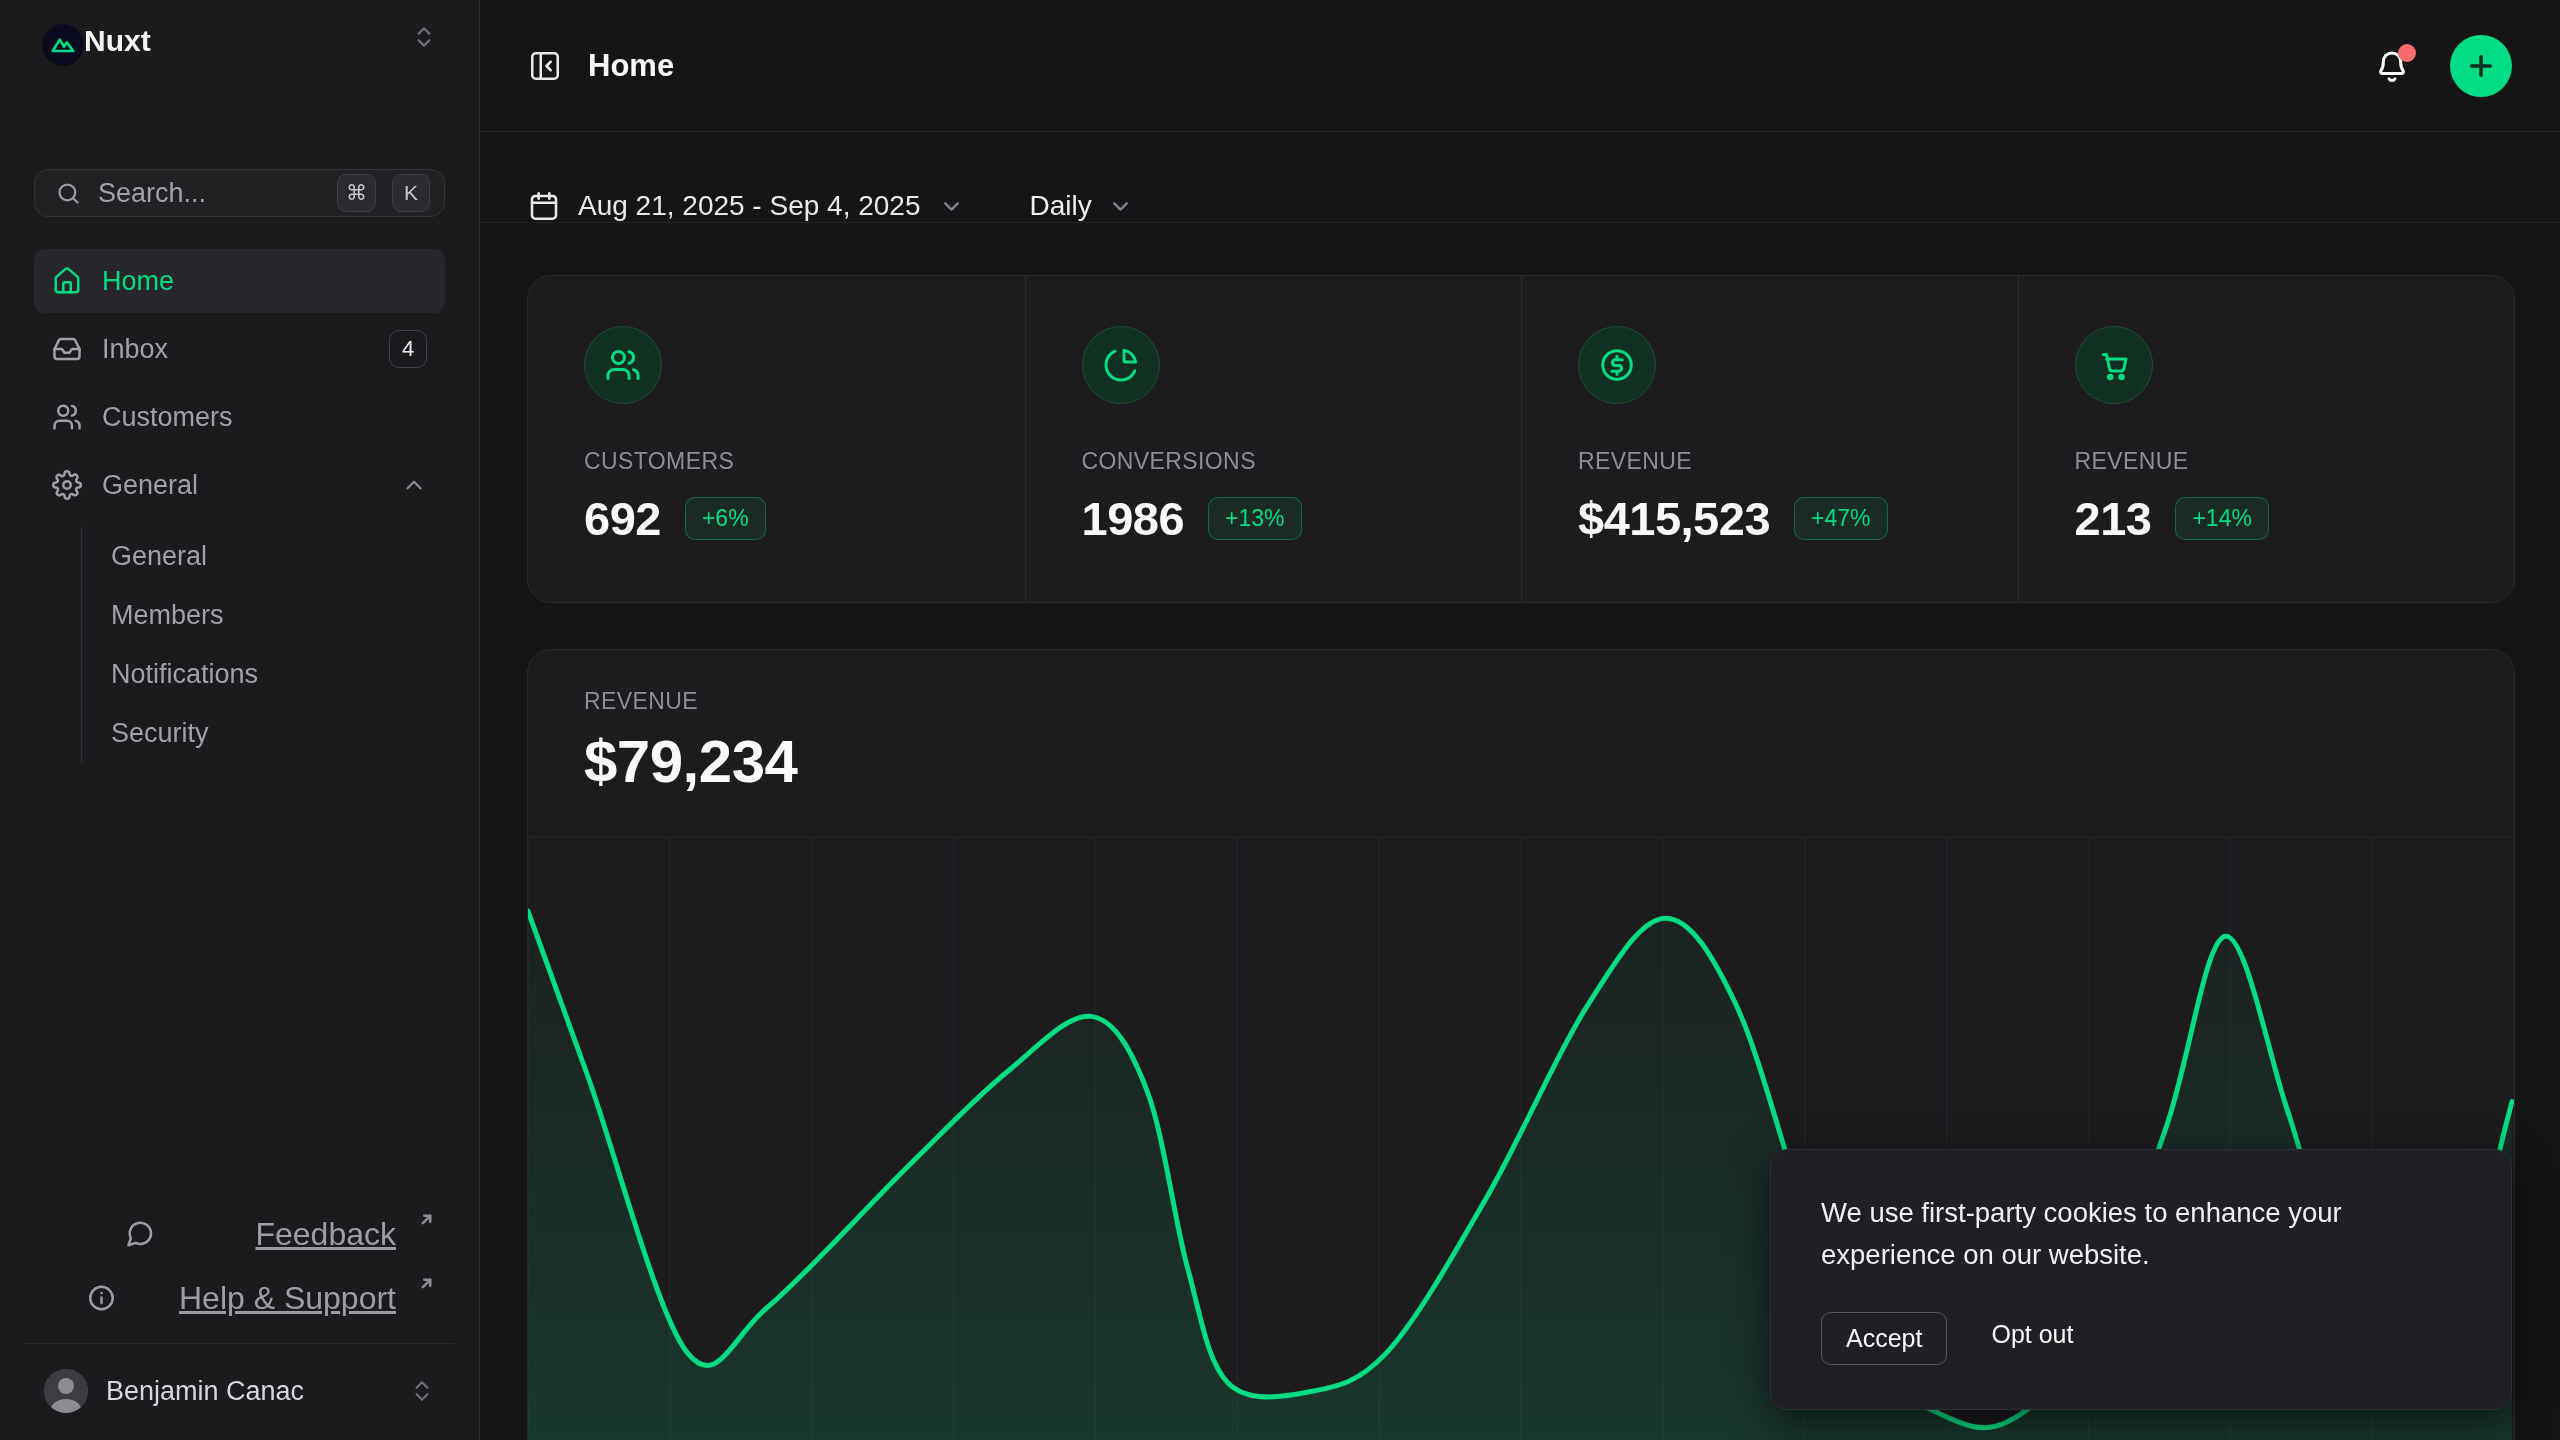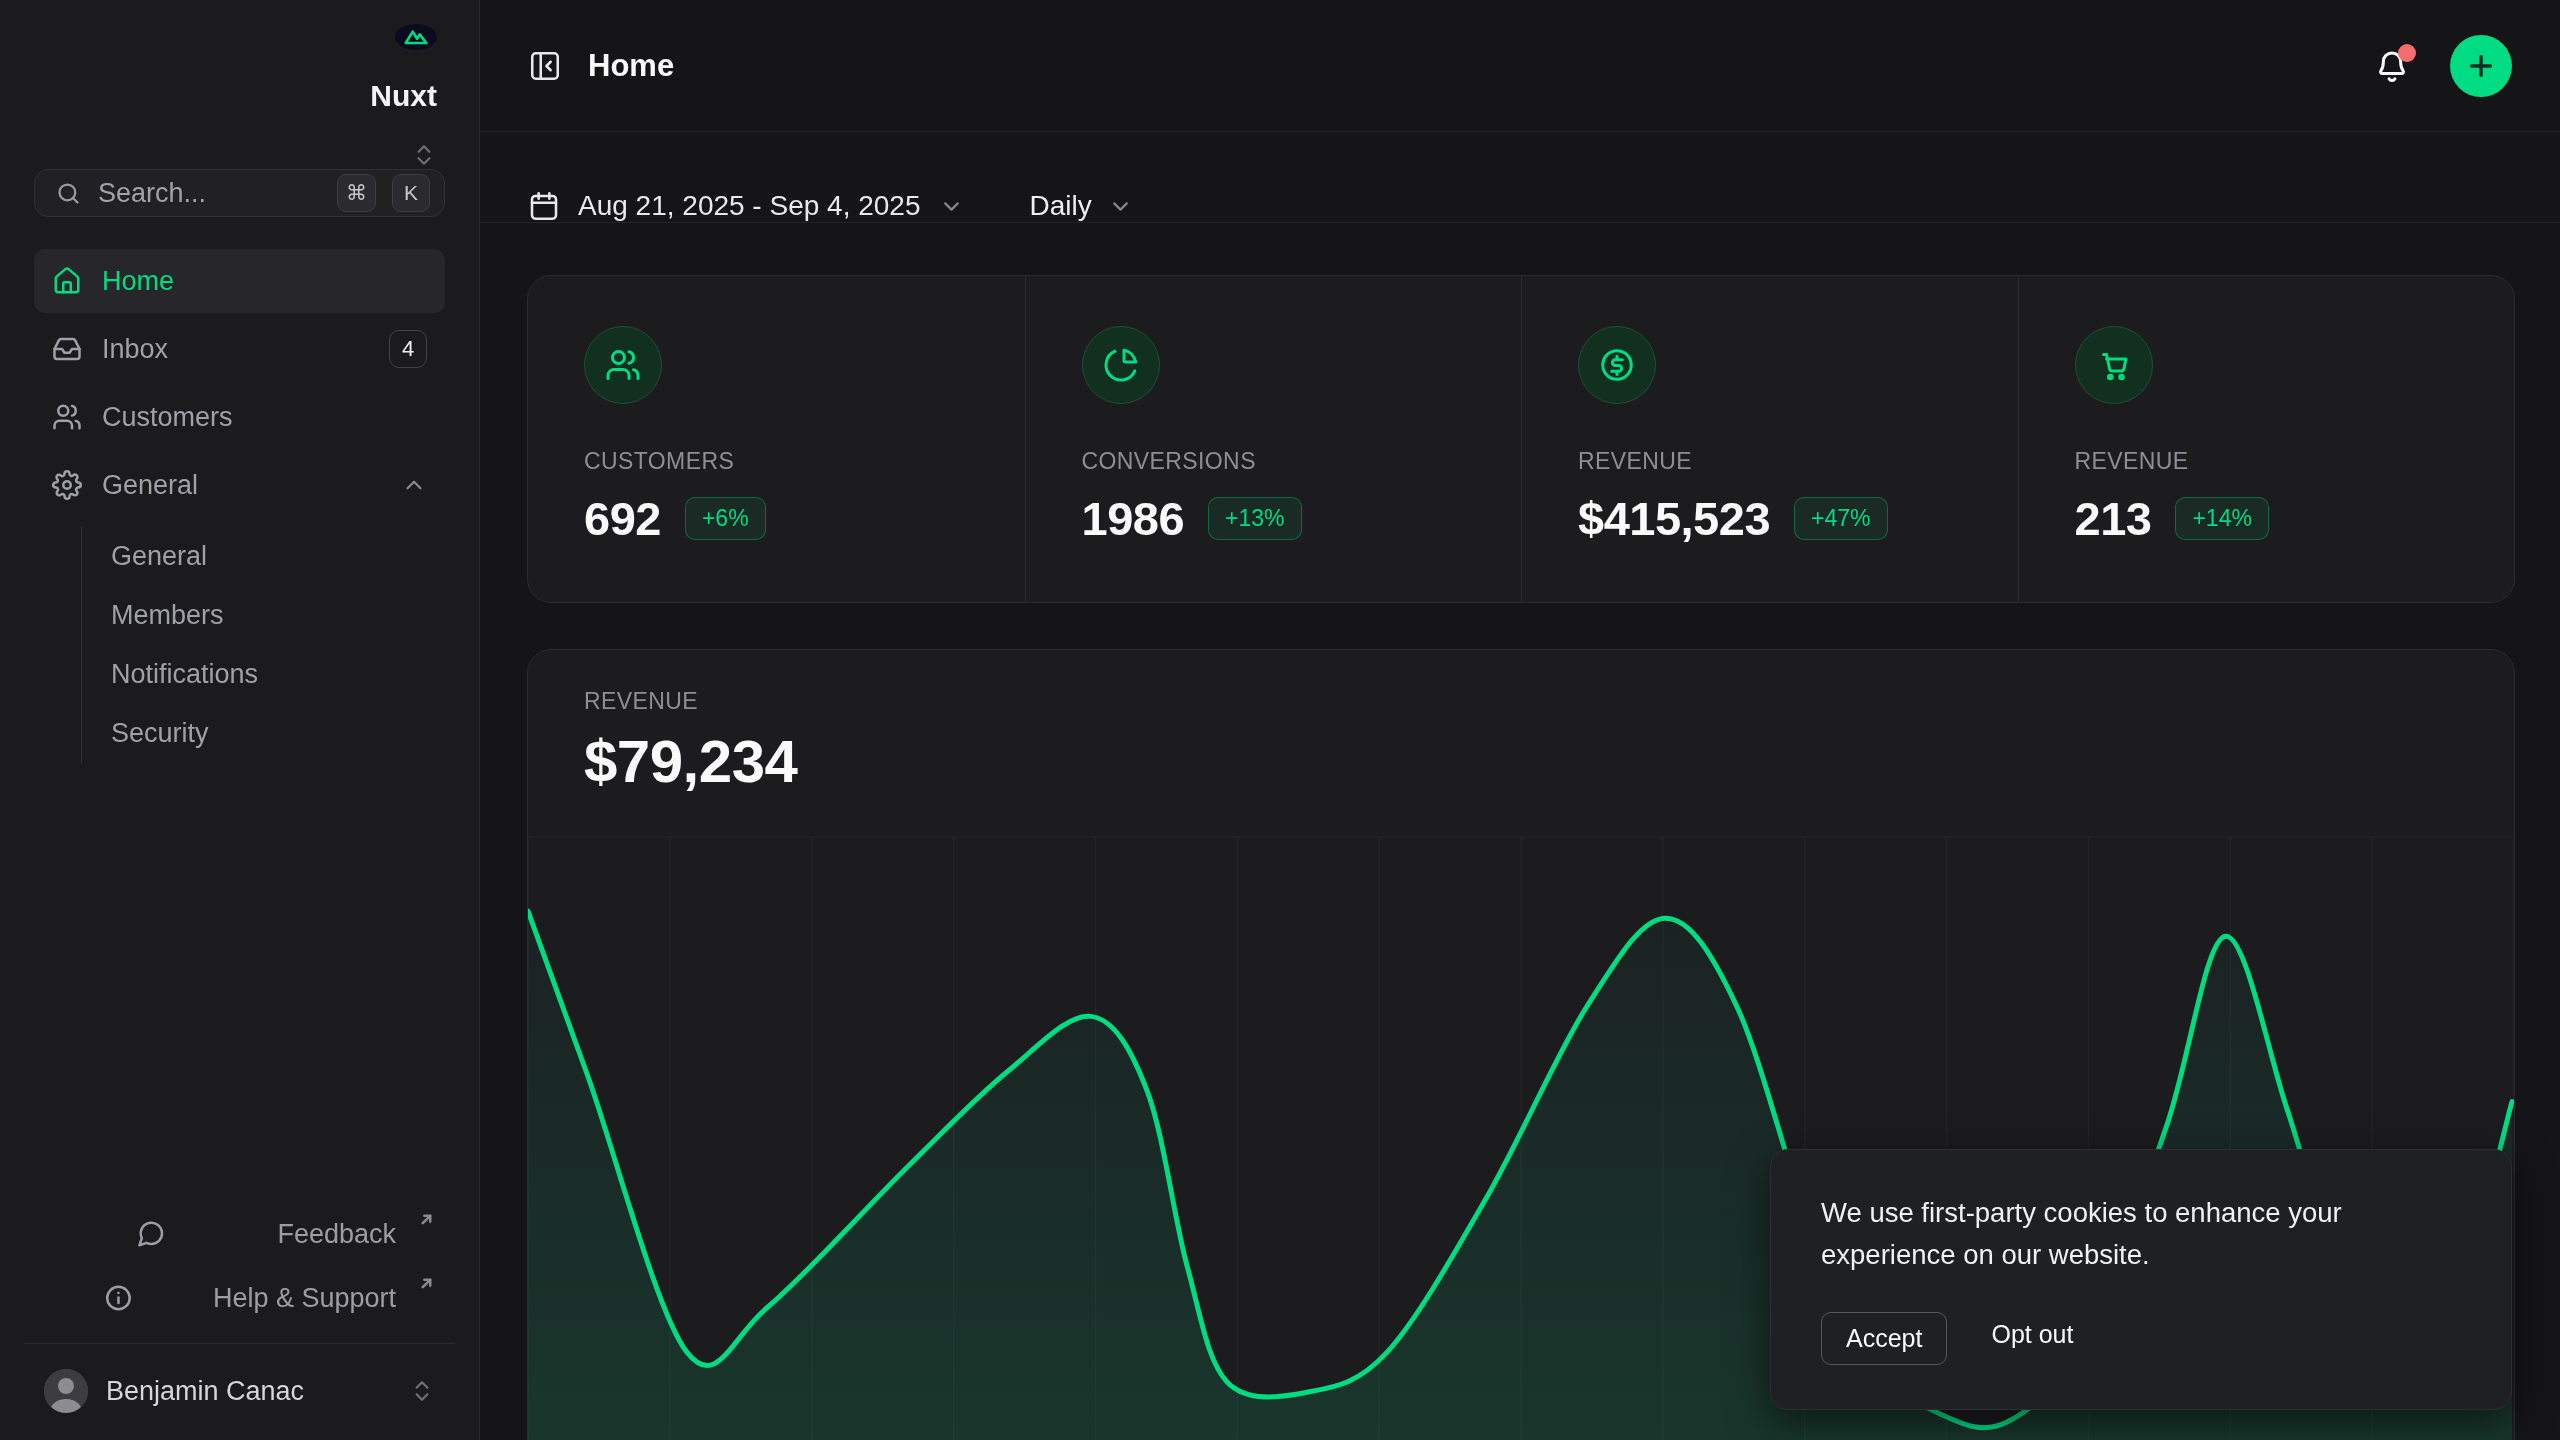--- a/index.html
+++ b/index.html
@@ -15,21 +15,21 @@
   .ico { stroke:currentColor; fill:none; stroke-width:2; stroke-linecap:round; stroke-linejoin:round; }
 
   
   .sidebar {
     width:480px; min-width:480px; height:100%;
     background:#1b1b1e;
     border-right:1px solid #29292d;
     display:flex; flex-direction:column;
     padding:24px 34px 16px;
   }
-  .logo-row { height:80px; display:flex; align-items:flex-end; gap:29px; padding:0 8px;flex-direction:column; }
+  .logo-row { height:80px; display:flex; align-items:flex-start; gap:0; padding:0 8px; }
   .logo-badge { width:42px; height:42px; border-radius:50%; background:#0b0b20; display:flex; align-items:center; justify-content:center; }
   .logo-badge svg { width:26px; height:26px; color:#00dc82; stroke-width:2.4; }
   .brand-name { font-size:30px; font-weight:700; color:#f4f4f5; flex:1; }
   .updown { color:#6f6f78; }
   .updown svg { width:26px; height:26px; }
 
   .searchbox {
     margin-top:65px; height:48px; border-radius:14px;
     background:#212124; border:1px solid #323237;
     display:flex; align-items:center; padding:0 14px 0 20px; gap:16px;
@@ -57,21 +57,21 @@
     border:1px solid #414148; color:#ececf0; font-size:22px;
     display:flex; align-items:center; justify-content:center;
   }
   .nav-chevron { color:#8a8a93; }
   .nav-chevron svg { width:26px; height:26px; }
   .subnav { margin-left:47px; border-left:1px solid #303036; padding-left:29px; margin-top:6px; display:flex; flex-direction:column; }
   .subnav-item { height:59px; display:flex; align-items:center; font-size:27px; color:#a0a0a9; cursor:pointer; border-radius:10px; }
 
   .side-spacer { flex:1; }
   .side-links { display:flex; flex-direction:column; gap:10px; padding-bottom:18px; }
-  .side-link { height:54px; display:flex; align-items:center; gap:20px; padding:0 10px; color:#9d9da6; font-size:27px; cursor:pointer; }
+  .side-link { height:54px; display:flex; align-items:center; gap:20px; padding:0 10px; color:#9d9da6; font-size:32px; cursor:pointer;text-decoration:underline; }
   .side-link svg.main { width:30px; height:30px; }
   .ext { align-self:flex-start; margin-top:4px; margin-left:2px; color:#8b8b94; }
   .ext svg { width:17px; height:17px; stroke-width:2.4; }
   .side-divider { border:none; border-top:1px solid #2b2b30; margin:0 -10px 14px; }
   .user-row { height:66px; display:flex; align-items:center; gap:18px; padding:0 10px; border-radius:12px; cursor:pointer; }
   .avatar { width:44px; height:44px; border-radius:50%; background:#4a4a50; overflow:hidden; position:relative; flex:none; }
   .avatar svg { position:absolute; inset:0; width:44px; height:44px; }
   .user-name { flex:1; font-size:27px; color:#d6d6dc; font-weight:500; }
 
   

